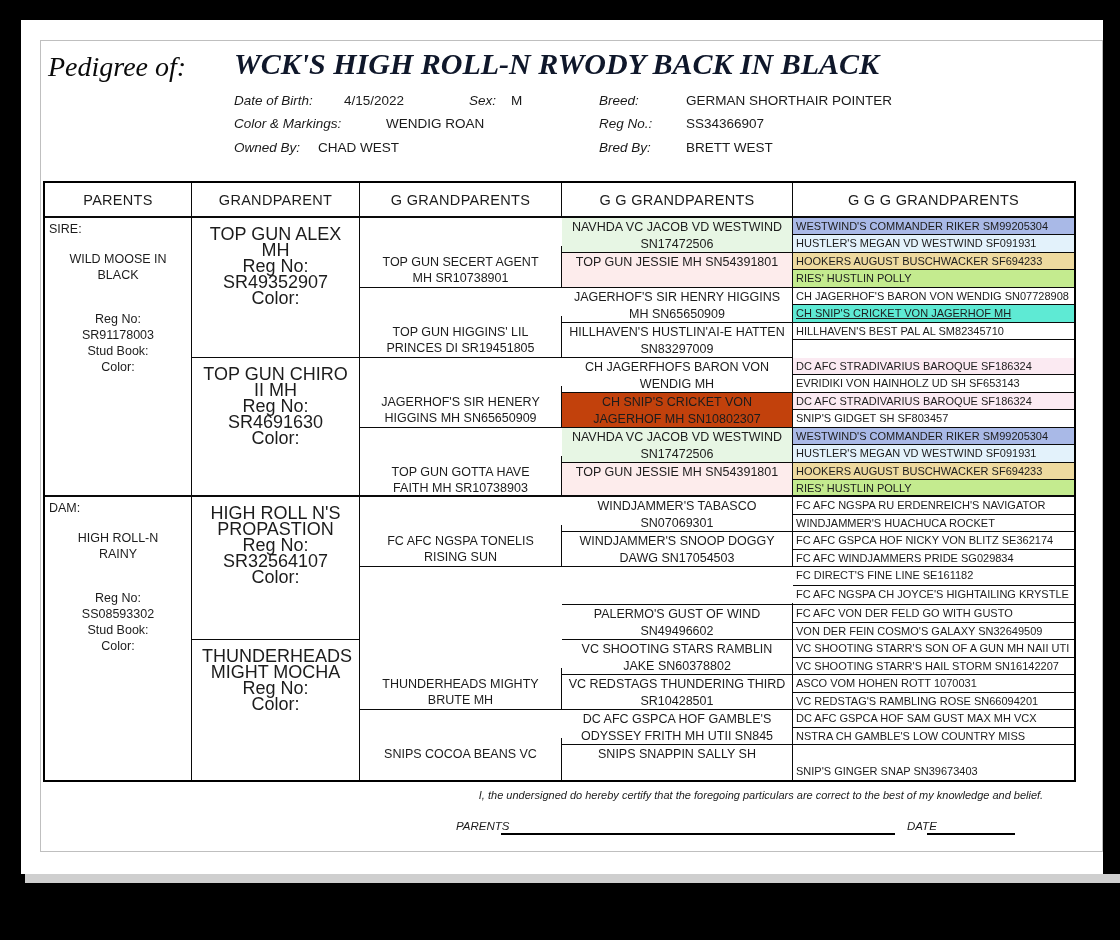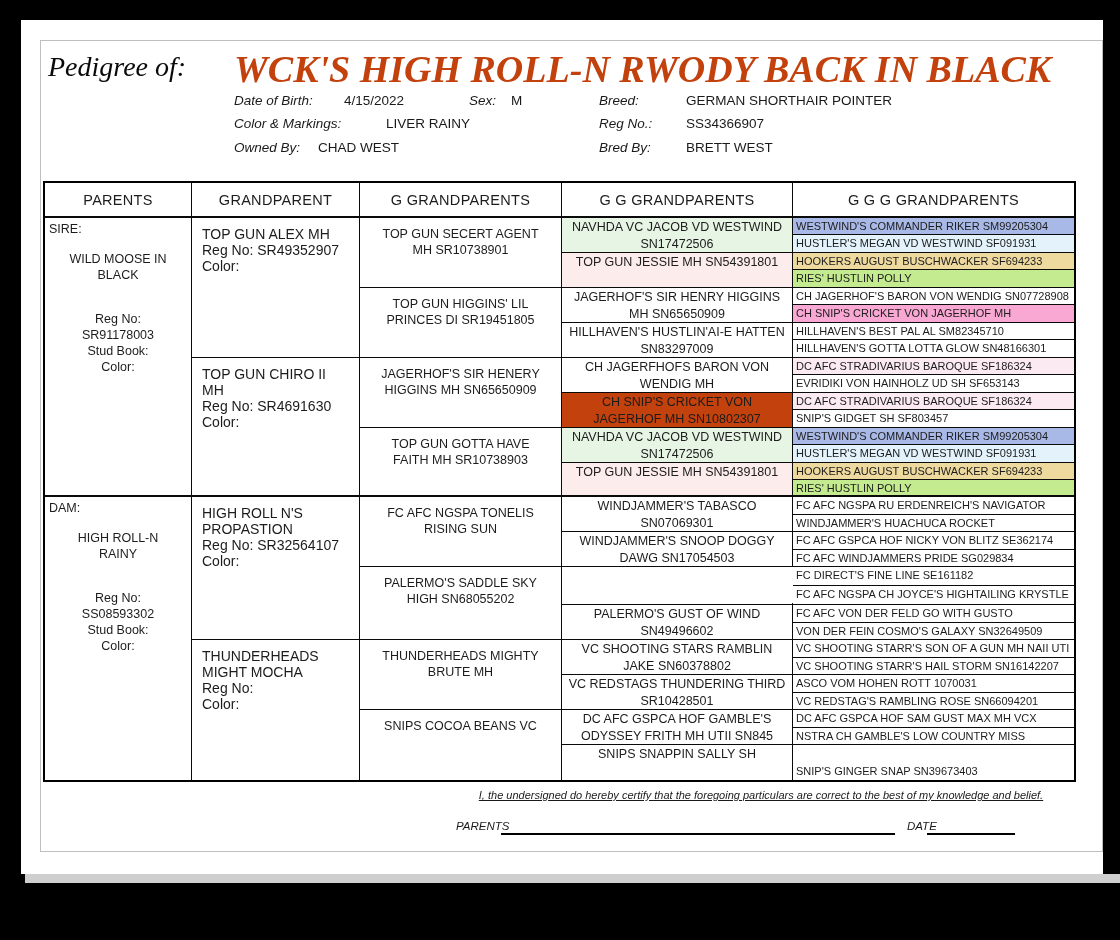--- a/index.html
+++ b/index.html
@@ -3,46 +3,46 @@
 <meta charset="utf-8">
 <style>
   html,body{margin:0;padding:0;background:#000;width:1120px;height:940px;overflow:hidden;
     font-family:"Liberation Sans", sans-serif;}
   .stage{position:relative;width:1120px;height:940px;background:#000;}
   .page{position:absolute;left:21px;top:20px;width:1082px;height:854px;background:#fff;}
   .frame{position:absolute;left:19px;top:20px;width:1063px;height:812px;border:1px solid #bfbfbf;box-sizing:border-box;}
   .ped-of{position:absolute;left:7px;top:10px;font-family:"Liberation Serif",serif;
     font-weight:normal;font-style:italic;font-size:28px;color:#0a0a0a;}
   .title{position:absolute;left:193px;top:6px;font-family:"Liberation Serif",serif;
-    font-weight:bold;font-style:italic;font-size:38px;color:#c2410c;white-space:nowrap;}
+    font-weight:bold;font-style:italic;font-size:30px;color:#0f172a;white-space:nowrap;}
   .inf{position:absolute;font-size:13.5px;color:#1a1a1a;white-space:nowrap;}
   .lab{font-style:italic;}
   
   .grid{position:absolute;left:2px;top:140px;width:1033px;height:601px;
     display:grid;grid-template-columns:147px 168px 202px 231px 281px;
     grid-template-rows:35px repeat(32,1fr);
     border:2px solid #000;box-sizing:border-box;background:#fff;}
   .c{box-sizing:border-box;border-right:1px solid #0a0a0a;border-bottom:1px solid #0a0a0a;
      overflow:hidden;color:#1c1c1c;}
   .hd{display:flex;align-items:center;justify-content:center;font-size:14.5px;
      border-bottom-width:2px;letter-spacing:.3px;}
   .no-r{border-right:none;}
   .thick-b{border-bottom-width:2px;}
   .no-b{border-bottom:none;}
   .parents{font-size:12.5px;line-height:16px;text-align:center;padding-top:3px;}
   .p-label{text-align:left;padding-left:4px;}
   .p-name{margin-top:14px;padding:0 22px;}
   .p-gap{height:28px;}
-  .gp{font-size:14px;line-height:16px;padding:8px 10px 0;}
-  .gcell{font-size:12.5px;line-height:16px;text-align:center;padding:8px 14px 0;}
+  .gp{font-size:18px;line-height:16px;text-align:center;padding:8px 10px 0;}
+  .gcell{font-size:12.5px;line-height:16px;text-align:center;padding:8px 14px 0;margin-top:28px;}
   .gg{font-size:12.5px;line-height:17px;text-align:center;padding:1px 6px 0;}
   .ggg{font-size:11px;line-height:13.5px;padding:2px 0 0 3px;white-space:nowrap;}
   
   .certify{position:absolute;left:390px;top:748px;width:660px;text-align:center;
-    font-size:11px;font-style:italic;color:#1a1a1a;text-decoration:underline;}
+    font-size:11px;font-style:italic;color:#1a1a1a;}
   .sig-lab{position:absolute;font-size:11.5px;font-style:italic;color:#1a1a1a;}
   .uline{position:absolute;border-bottom:2px solid #000;}
   .bottom-strip{position:absolute;left:25px;top:874px;width:1095px;height:9px;background:#cfcfcf;}
 </style>
 </head>
 <body>
 
 <div class="stage">
   <div class="page">
     <div class="frame">
@@ -51,21 +51,21 @@
       <div class="title">WCK'S HIGH ROLL-N RWODY BACK IN BLACK</div>
 
       <span class="inf lab" style="left:193px;top:52px">Date of Birth:</span>
       <span class="inf" style="left:303px;top:52px">4/15/2022</span>
       <span class="inf lab" style="left:428px;top:52px">Sex:</span>
       <span class="inf" style="left:470px;top:52px">M</span>
       <span class="inf lab" style="left:558px;top:52px">Breed:</span>
       <span class="inf" style="left:645px;top:52px">GERMAN SHORTHAIR POINTER</span>
 
       <span class="inf lab" style="left:193px;top:75px">Color &amp; Markings:</span>
-      <span class="inf" style="left:345px;top:75px">LIVER RAINY</span>
+      <span class="inf" style="left:345px;top:75px">WENDIG ROAN</span>
       <span class="inf lab" style="left:558px;top:75px">Reg No.:</span>
       <span class="inf" style="left:645px;top:75px">SS34366907</span>
 
       <span class="inf lab" style="left:193px;top:99px">Owned By:</span>
       <span class="inf" style="left:277px;top:99px">CHAD WEST</span>
       <span class="inf lab" style="left:558px;top:99px">Bred By:</span>
       <span class="inf" style="left:645px;top:99px">BRETT WEST</span>
 
       <div id="pedigree-grid" class="grid">
           <div class="c hd" style="grid-area: 1 / 1;">PARENTS</div>
@@ -109,21 +109,20 @@
           <div class="c gp no-b" style="grid-area: 26 / 2 / span 8;">
             <div class="gp-name">THUNDERHEADS MIGHT MOCHA</div>
             <div class="gp-line">Reg No:</div>
             <div class="gp-line">Color:</div>
           </div>
           <div class="c gcell" style="grid-area: 2 / 3 / span 4;">TOP GUN SECERT AGENT MH SR10738901</div>
           <div class="c gcell" style="grid-area: 6 / 3 / span 4;">TOP GUN HIGGINS' LIL PRINCES DI SR19451805</div>
           <div class="c gcell" style="grid-area: 10 / 3 / span 4;">JAGERHOF'S SIR HENERY HIGGINS MH SN65650909</div>
           <div class="c gcell thick-b" style="grid-area: 14 / 3 / span 4;">TOP GUN GOTTA HAVE FAITH MH SR10738903</div>
           <div class="c gcell" style="grid-area: 18 / 3 / span 4;">FC AFC NGSPA TONELIS RISING SUN</div>
-          <div class="c gcell" style="grid-area: 22 / 3 / span 4;">PALERMO'S SADDLE SKY HIGH SN68055202</div>
           <div class="c gcell" style="grid-area: 26 / 3 / span 4;">THUNDERHEADS MIGHTY BRUTE MH</div>
           <div class="c gcell no-b" style="grid-area: 30 / 3 / span 4;">SNIPS COCOA BEANS VC</div>
           <div class="c gg" style="grid-area: 2 / 4 / span 2; background: rgb(231, 246, 228);">NAVHDA VC JACOB VD WESTWIND SN17472506</div>
           <div class="c gg" style="grid-area: 4 / 4 / span 2; background: rgb(253, 236, 236);">TOP GUN JESSIE MH SN54391801</div>
           <div class="c gg" style="grid-area: 6 / 4 / span 2;">JAGERHOF'S SIR HENRY HIGGINS MH SN65650909</div>
           <div class="c gg" style="grid-area: 8 / 4 / span 2;">HILLHAVEN'S HUSTLIN'AI-E HATTEN SN83297009</div>
           <div class="c gg" style="grid-area: 10 / 4 / span 2;">CH JAGERFHOFS BARON VON WENDIG MH</div>
           <div class="c gg" style="grid-area: 12 / 4 / span 2; background: #c2410c;">CH SNIP'S CRICKET VON JAGERHOF MH SN10802307</div>
           <div class="c gg" style="grid-area: 14 / 4 / span 2; background: rgb(231, 246, 228);">NAVHDA VC JACOB VD WESTWIND SN17472506</div>
           <div class="c gg thick-b" style="grid-area: 16 / 4 / span 2; background: rgb(253, 236, 236);">TOP GUN JESSIE MH SN54391801</div>
@@ -143,29 +142,26 @@
           </div>
           <div class="c ggg no-r" style="grid-area: 4 / 5; background: rgb(238, 218, 159);">
             <div class="ggg-line">HOOKERS AUGUST BUSCHWACKER SF694233</div>
           </div>
           <div class="c ggg no-r" style="grid-area: 5 / 5; background: rgb(196, 235, 143);">
             <div class="ggg-line">RIES' HUSTLIN POLLY</div>
           </div>
           <div class="c ggg no-r" style="grid-area: 6 / 5;">
             <div class="ggg-line">CH JAGERHOF'S BARON VON WENDIG SN07728908</div>
           </div>
-          <div class="c ggg no-r" style="grid-area: 7 / 5; background: #f9a8d4;">
+          <div class="c ggg no-r" style="grid-area: 7 / 5; background: #5eead4; text-decoration: underline;">
             <div class="ggg-line">CH SNIP'S CRICKET VON JAGERHOF MH</div>
             <div class="ggg-line">SN10802307</div>
           </div>
           <div class="c ggg no-r" style="grid-area: 8 / 5;">
             <div class="ggg-line">HILLHAVEN'S BEST PAL AL SM82345710</div>
-          </div>
-          <div class="c ggg no-r" style="grid-area: 9 / 5;">
-            <div class="ggg-line">HILLHAVEN'S GOTTA LOTTA GLOW SN48166301</div>
           </div>
           <div class="c ggg no-r" style="grid-area: 10 / 5; background: rgb(251, 234, 242);">
             <div class="ggg-line">DC AFC STRADIVARIUS BAROQUE SF186324</div>
           </div>
           <div class="c ggg no-r" style="grid-area: 11 / 5;">
             <div class="ggg-line">EVRIDIKI VON HAINHOLZ UD SH SF653143</div>
           </div>
           <div class="c ggg no-r" style="grid-area: 12 / 5; background: rgb(251, 234, 242);">
             <div class="ggg-line">DC AFC STRADIVARIUS BAROQUE SF186324</div>
           </div>

